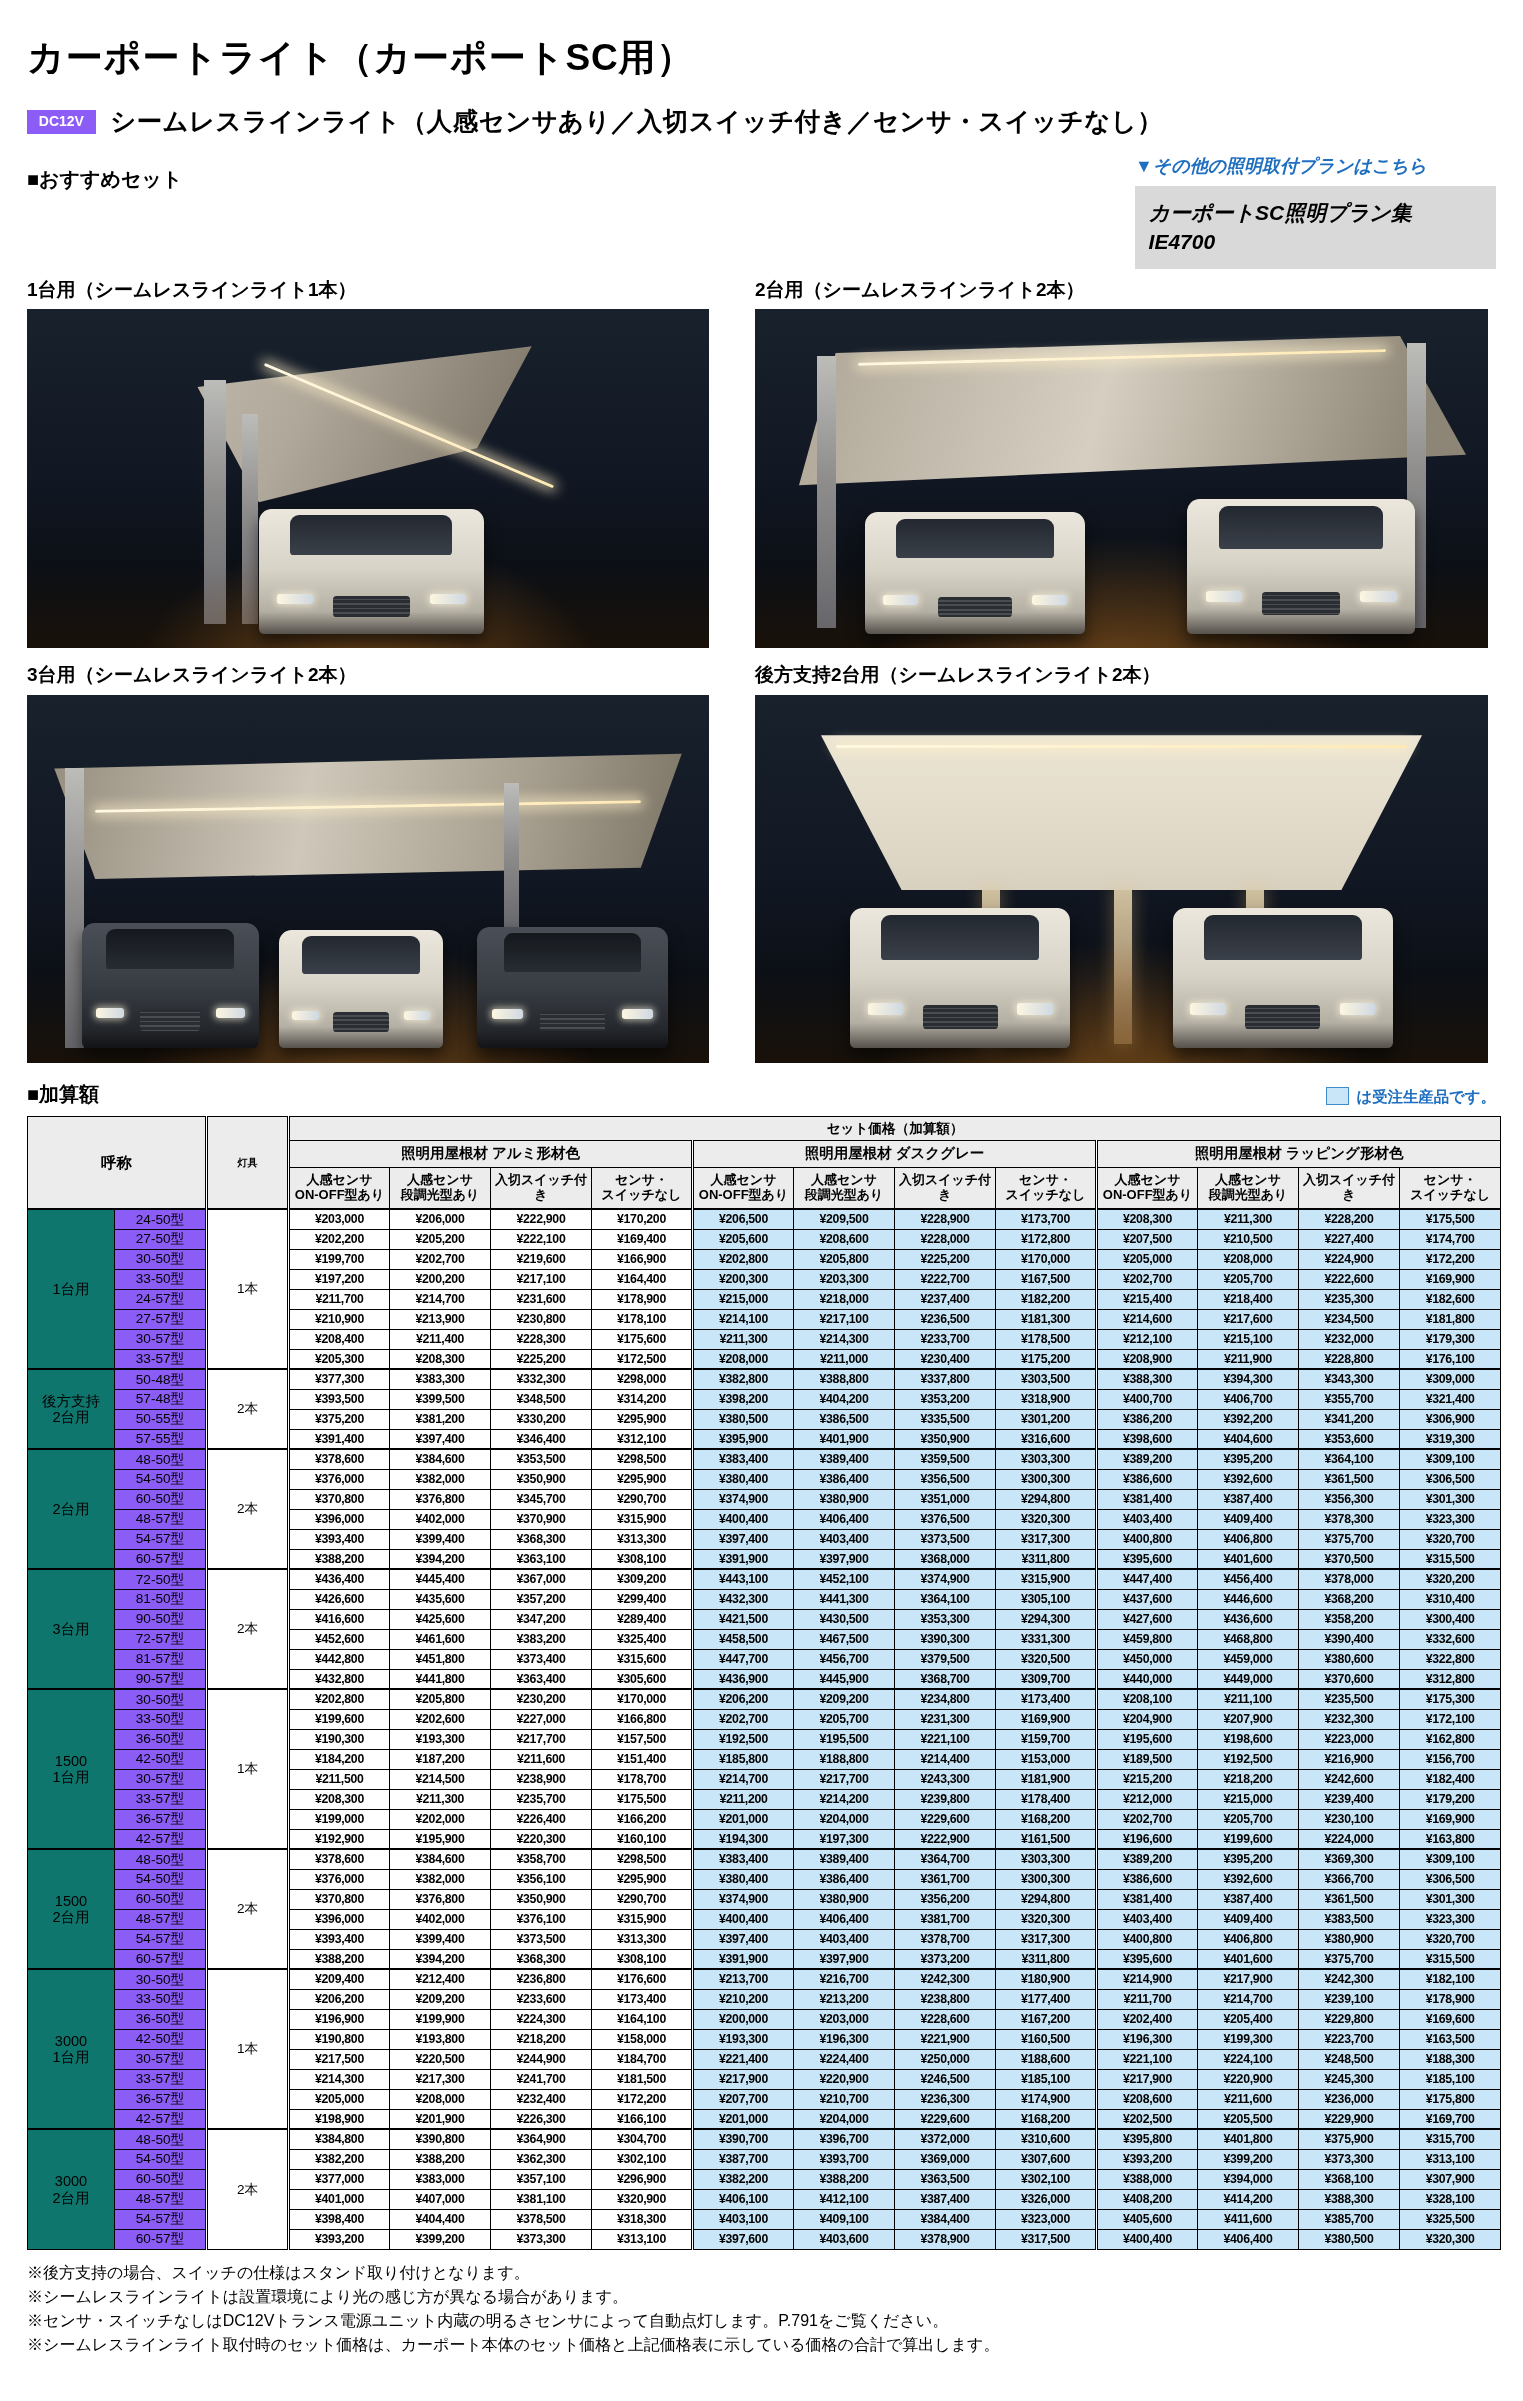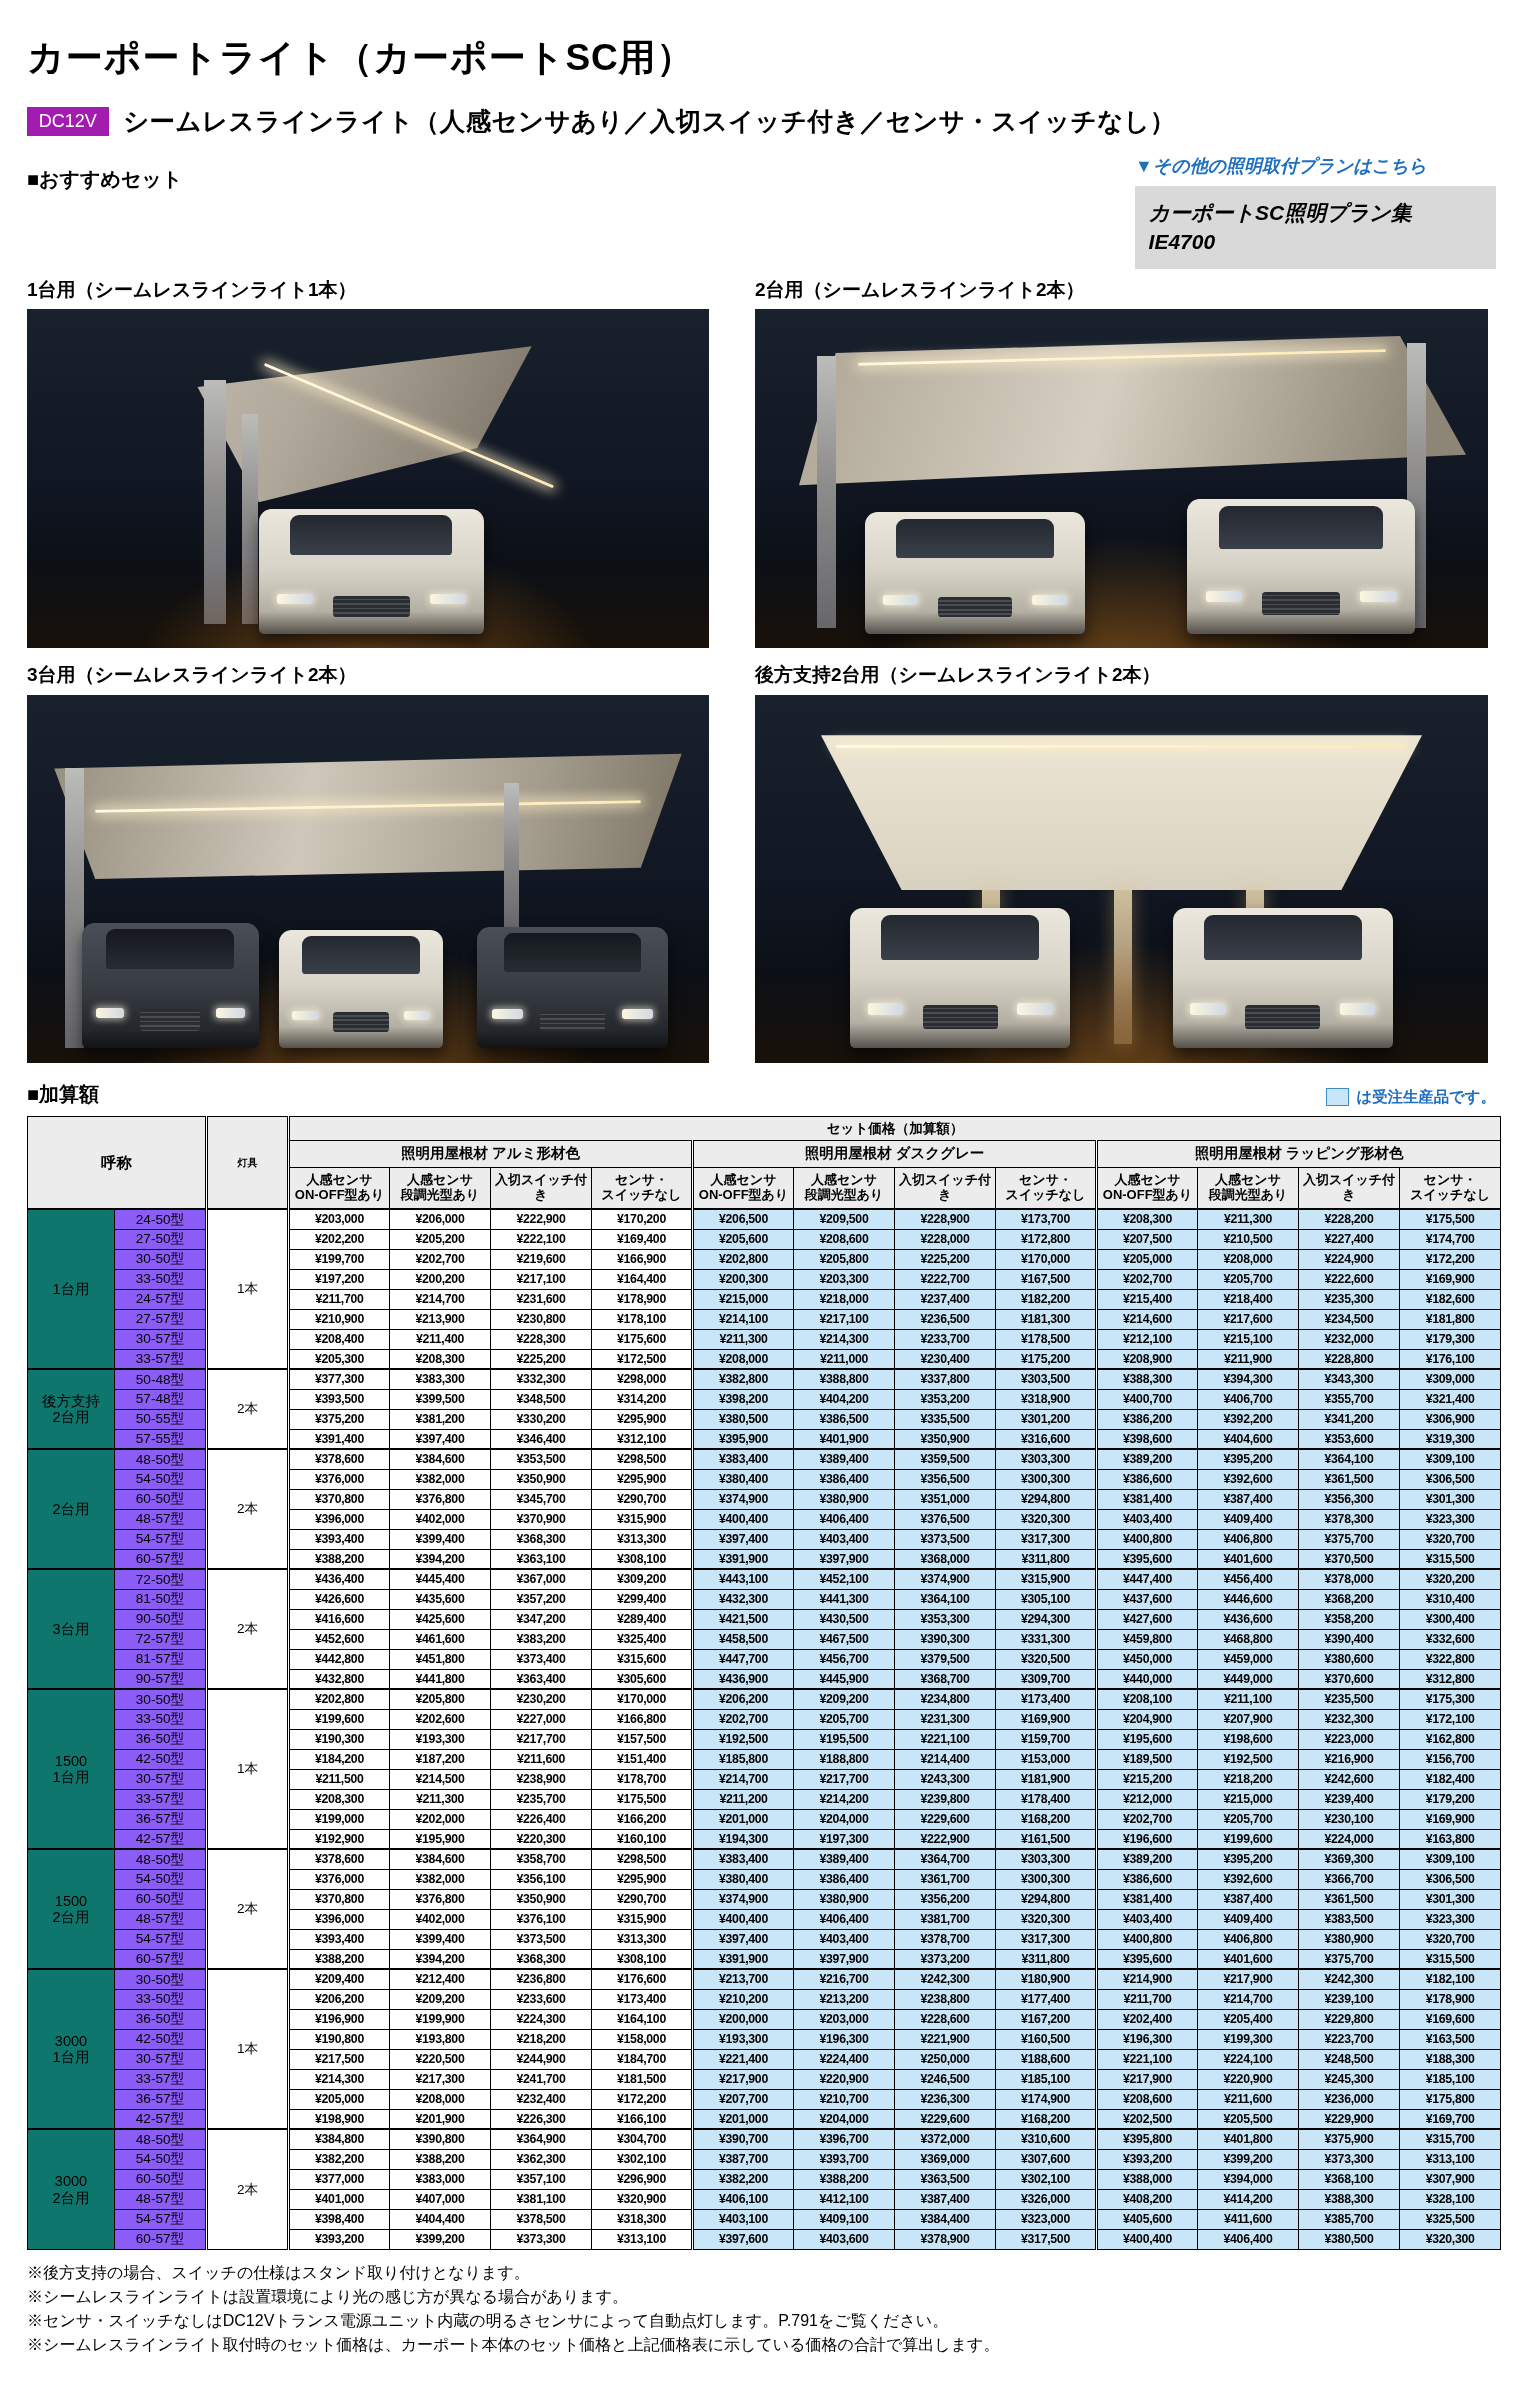--- a/index.html
+++ b/index.html
@@ -4,21 +4,21 @@
 <style>
   * { margin:0; padding:0; box-sizing:border-box; }
   html,body { background:#ffffff; }
   .page { position:relative; width:1523px; height:2401px; background:#fff;
           font-family:"Liberation Sans", sans-serif; color:#000; overflow:hidden; }
   .content { padding:23.6px 27px 0 27px; position:relative; }
 
   
   .title { font-size:37px; font-weight:900; letter-spacing:0.9px; margin:9px 0 22px 0; }
   .subtitle-row { display:flex; align-items:center; gap:14.5px; margin-bottom:27px; }
-  .badge { background:#a21caf; color:#fff; font-weight:400; font-size:18px; padding:3.6px 11.8px 4.5px; }
+  .badge { background:#8b5cf6; color:#fff; font-weight:700; font-size:14px; padding:3.6px 11.8px 4.5px; }
   .subtitle { font-size:25.4px; font-weight:800; letter-spacing:0.5px; }
   .section-h { font-size:20px; font-weight:800; }
   .reco-h { margin-bottom:84px; }
 
   .plans { position:absolute; top:154px; right:27px; width:361px;font-style:italic; }
   .plans-link { color:#1f6fc0; font-size:18px; font-weight:700; cursor:pointer; }
   .plan-box { margin-top:8.2px; background:#d9d9d9; padding:11.8px 13.6px; font-size:21px;
               font-weight:700; line-height:1.4; }
 
   
@@ -46,21 +46,21 @@
                 background:repeating-linear-gradient(180deg,#2a2d31 0 2.7px,#4a4d51 2.7px 4.5px); border-radius:3.6px; }
   .car .hl { position:absolute; bottom:24%; width:16%; height:8%;
              background:linear-gradient(90deg,#fdf6e0,#cfd8e2); border-radius:2.7px;
              box-shadow:0 0 7.3px 1.8px rgba(255,250,225,.6); }
   .car .hl.l { left:8%; } .car .hl.r { right:8%; }
   .car.dark { background:linear-gradient(180deg,#4a4f57 0%,#383d44 50%,#24272c 85%,#121316 100%); }
   .car.dark::before { background:linear-gradient(180deg,#15181d,#272c33); }
 
   
   .kasan-row { display:flex; justify-content:space-between; align-items:flex-end; margin:3.6px 0 8.2px 0; }
-  .legend { display:flex; align-items:center; gap:7.3px; font-size:15.4px; font-weight:700; color:#1f6fc0; }
+  .legend { display:flex; gap:7.3px; font-size:15.4px; font-weight:700; color:#1f6fc0; }
   .legend .sw { width:23.6px; height:18px; background:#c9e6f8; border:0.9px solid #3c8ecb; display:inline-block; }
 
   table.prices { border-collapse:collapse; width:1469px; table-layout:fixed; }
   table.prices th, table.prices td { border:0.9px solid #000; text-align:center; vertical-align:middle;
         overflow:hidden; white-space:pre-line; line-height:1.15; }
   table.prices { border:1.8px solid #000; }
   thead th { background:#ececec; font-weight:700; }
   th.span-h { font-size:13.6px; height:23.6px; }
   th.grp-h  { font-size:14.5px; height:27px; }
   th.sub-h  { font-size:13px; height:42px; font-weight:700; }

